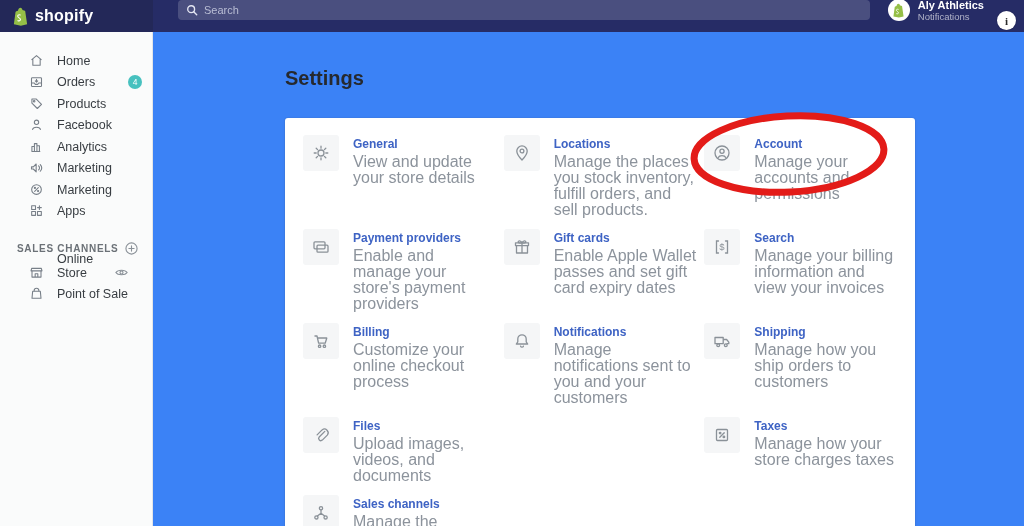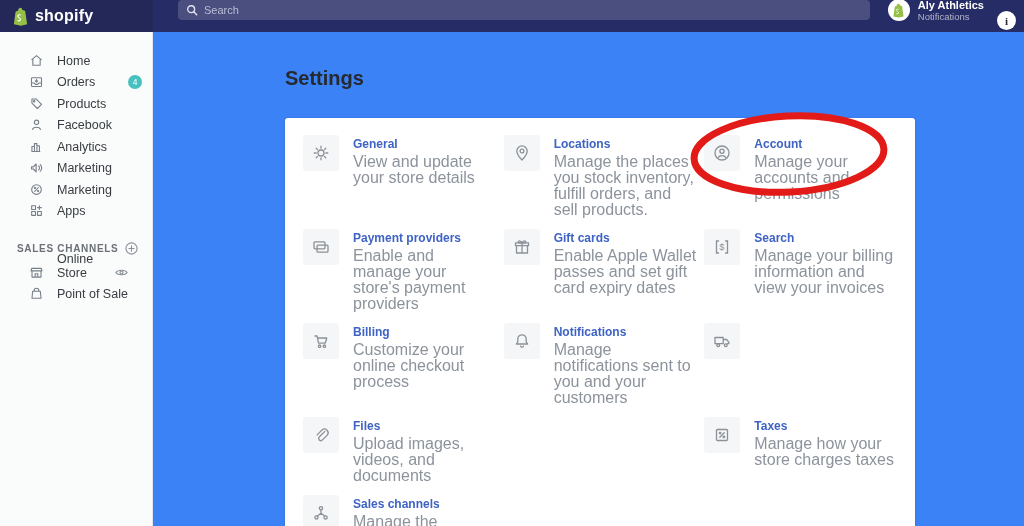--- a/index.html
+++ b/index.html
@@ -313,20 +313,24 @@
 
       <div class="card">
         <div class="icon-box">
           <svg viewBox="0 0 20 20" fill="none" stroke="#8a9198" stroke-width="1.3" stroke-linejoin="round">
             <rect x="3" y="6.5" width="8.2" height="6.2"></rect>
             <path d="M11.2 8.5 h3.4 l2.2 2.6 v1.6 h-2.2"></path>
             <circle cx="6.2" cy="14.2" r="1.4"></circle>
               <circle cx="13.8" cy="14.2" r="1.4"></circle>
           </svg>
         </div>
+        <div>
+            <div class="card-title">Shipping</div>
+        <div class="card-desc">Manage how you ship orders to customers</div>
+          </div>
       </div>
 
       <div class="card">
         <div class="icon-box">
           <svg viewBox="0 0 20 20" fill="none" stroke="#8a9198" stroke-width="1.3" stroke-linecap="round" stroke-linejoin="round">
             <path d="M13.8 6.4 l-5.6 5.6 a2.2 2.2 0 0 0 3.1 3.1 l5 -5 a3.7 3.7 0 0 0 -5.2 -5.2 l-5 5"></path>
           </svg>
         </div>
         <div>
             <div class="card-title">Files</div>

